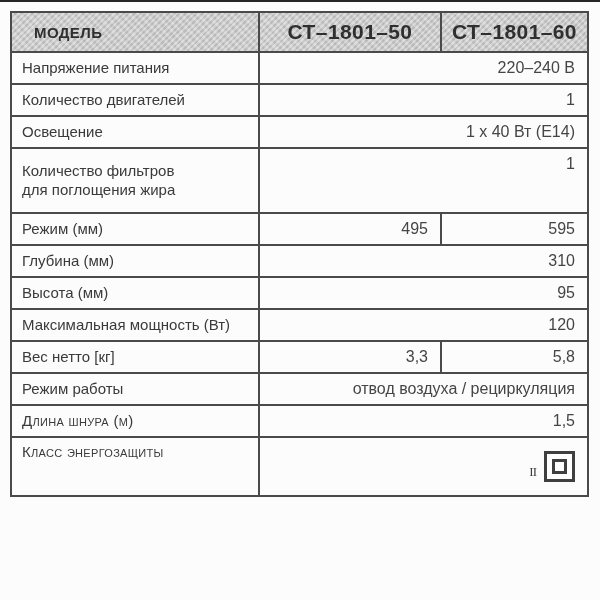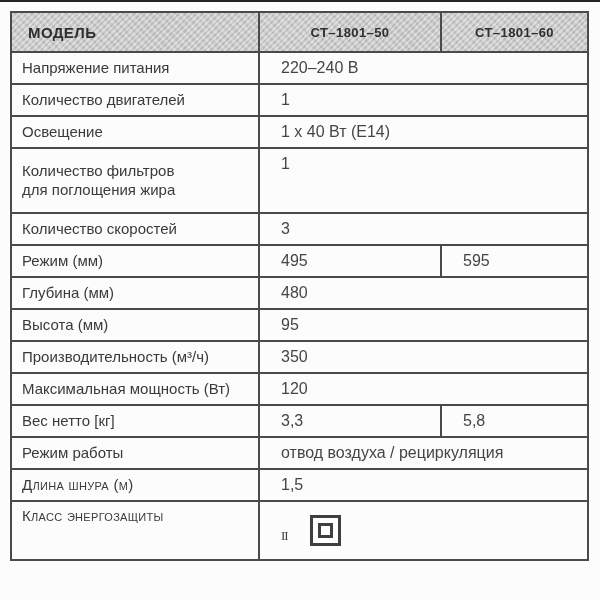--- a/index.html
+++ b/index.html
@@ -32,46 +32,46 @@
   thead tr { height: 40px; }
   thead th {
     background:
       repeating-linear-gradient(135deg, rgba(255,255,255,0.28) 0 2px, rgba(0,0,0,0.035) 2px 4px),
       repeating-linear-gradient(45deg, rgba(255,255,255,0.18) 0 3px, rgba(0,0,0,0.03) 3px 6px),
       #c7c7c7;
     font-weight: bold;
     color: #2f2f2f;
     letter-spacing: 0.4px;
   }
-  th.h-label { text-align: left; padding-left: 16px; font-size: 15px; }
-  th.h-model { text-align: center; font-size: 13px; }
+  th.h-label { text-align: left; padding-left: 22px; font-size: 15px; }
+  th.h-model { text-align: center; font-size: 21px; }
   tbody tr { height: 32px; }
   tbody tr.r-tall { height: 65px; }
   tbody tr.r-last { height: 59px; }
   td.label {
     text-align: left;
     padding: 5px 8px 5px 10px;
     white-space: pre-line;
     line-height: 1.25;
     margin-left: 19px;
   }
   td.value {
-    text-align: left;
+    text-align: right;
     color: #454545;
     font-size: 16px;
-    padding: 4px 21px;
+    padding: 4px 12px;
     border-radius: 10px;
   }
   td.v-top { vertical-align: top; padding-top: 6px; }
   .smallcaps { font-variant: small-caps; letter-spacing: 0.3px; }
   td.label.v-lab-top { vertical-align: top; }
   .cls2-wrap {
     display: inline-flex;
     align-items: flex-end;
-    gap: 22px;
+    gap: 8px;
     vertical-align: middle;
     margin-top: 0;
   }
   .cls2-txt {
     font-size: 13px;
     color: #3f3f3f;
     line-height: 1;
     padding-bottom: 4px;
     letter-spacing: -1px;
     font-family: "Liberation Serif", serif;
@@ -119,39 +119,31 @@
     <tr>
       <td class="label">Освещение</td>
       <td class="value" colspan="2">1 х 40 Вт (Е14)</td>
     </tr>
     <tr class="r-tall">
       <td class="label">Количество фильтров
 для поглощения жира</td>
       <td class="value v-top" colspan="2">1</td>
     </tr>
     <tr>
-      <td class="label">Количество скоростей</td>
-      <td class="value" colspan="2">3</td>
-    </tr>
-    <tr>
       <td class="label">Режим (мм)</td>
       <td class="value">495</td>
       <td class="value">595</td>
     </tr>
     <tr>
       <td class="label">Глубина (мм)</td>
-      <td class="value" colspan="2">480</td>
+      <td class="value" colspan="2">310</td>
     </tr>
     <tr>
       <td class="label">Высота (мм)</td>
       <td class="value" colspan="2">95</td>
-    </tr>
-    <tr>
-      <td class="label">Производительность (м³/ч)</td>
-      <td class="value" colspan="2">350</td>
     </tr>
     <tr>
       <td class="label">Максимальная мощность (Вт)</td>
       <td class="value" colspan="2">120</td>
     </tr>
     <tr>
       <td class="label">Вес нетто [кг]</td>
       <td class="value">3,3</td>
       <td class="value">5,8</td>
     </tr>

